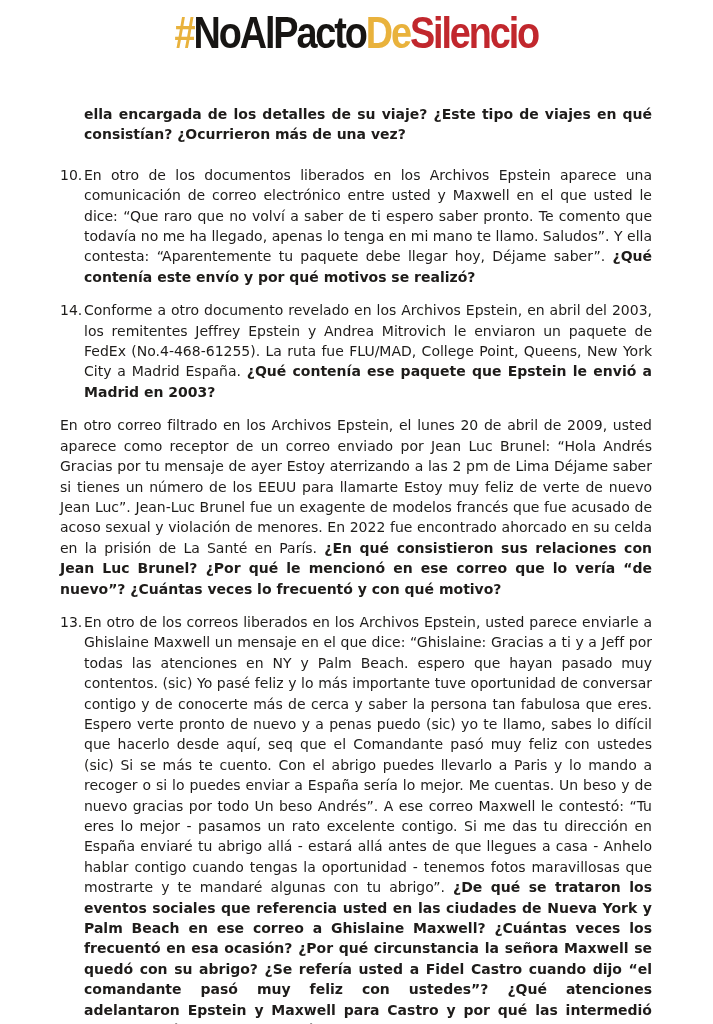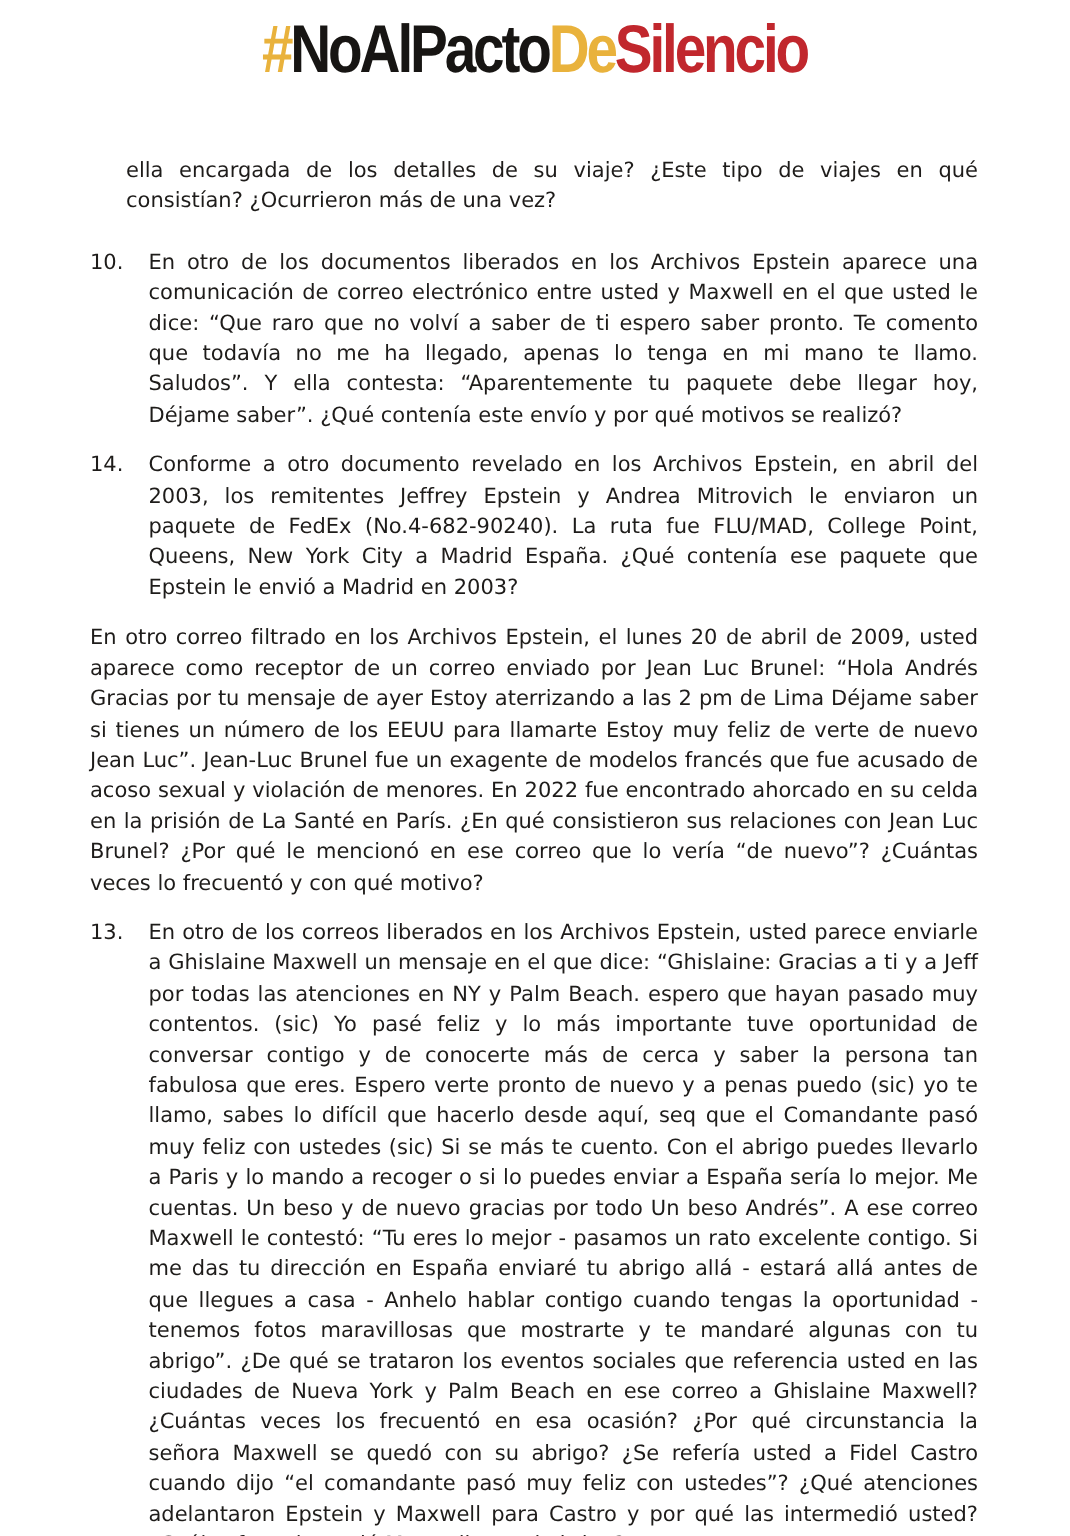--- a/index.html
+++ b/index.html
@@ -41,46 +41,45 @@
     margin: 0 0 20px 24px;
     font-weight: bold;
   }
   .qlist {
     list-style: none;
     margin: 0; padding: 0;
   }
   .qlist li {
     display: flex;
     margin-bottom: 13px;
-    gap: 15px;
   }
   .qnum {
     flex: 0 0 24px;
     text-align: left;
   }
   .qtext { flex: 1; }
-  .bold { font-weight: normal; }
+  .bold { font-weight: bold; }
 </style>
 </head>
 <body style="background: rgb(255, 255, 255);">
 
 <div class="page" style="color: rgb(30, 28, 26);">
   <header class="header">
     <div class="logo"><span style="color: rgb(233, 178, 60);">#</span><span style="color: rgb(23, 21, 19);">NoAlPacto</span><span style="color: rgb(233, 178, 60);">De</span><span style="color: rgb(193, 39, 45);">Silencio</span></div>
   </header>
   <main class="content">
     <p class="para-carry"><span class="bold">ella encargada de los detalles de su viaje? ¿Este tipo de viajes en qué consistían? ¿Ocurrieron más de una vez?</span></p>
     <ol class="qlist">
         <li>
           <span class="qnum">10.</span>
           <div class="qtext"><span>En otro de los documentos liberados en los Archivos Epstein aparece una comunicación de correo electrónico entre usted y Maxwell en el que usted le dice: “Que raro que no volví a saber de ti espero saber pronto. Te comento que todavía no me ha llegado, apenas lo tenga en mi mano te llamo. Saludos”. Y ella contesta: “Aparentemente tu paquete debe llegar hoy, Déjame saber”. </span><span class="bold">¿Qué contenía este envío y por qué motivos se realizó?</span></div>
         </li>
         <li>
           <span class="qnum">14.</span>
-          <div class="qtext"><span>Conforme a otro documento revelado en los Archivos Epstein, en abril del 2003, los remitentes Jeffrey Epstein y Andrea Mitrovich le enviaron un paquete de FedEx (No.4-682-90240). La ruta fue FLU/MAD, College Point, Queens, New York City a Madrid España. </span><span class="bold">¿Qué contenía ese paquete que Epstein le envió a Madrid en 2003?</span></div>
+          <div class="qtext"><span>Conforme a otro documento revelado en los Archivos Epstein, en abril del 2003, los remitentes Jeffrey Epstein y Andrea Mitrovich le enviaron un paquete de FedEx (No.4-468-61255). La ruta fue FLU/MAD, College Point, Queens, New York City a Madrid España. </span><span class="bold">¿Qué contenía ese paquete que Epstein le envió a Madrid en 2003?</span></div>
         </li>
         <li>
           <div class="qtext"><span>En otro correo filtrado en los Archivos Epstein, el lunes 20 de abril de 2009, usted aparece como receptor de un correo enviado por Jean Luc Brunel: “Hola Andrés Gracias por tu mensaje de ayer Estoy aterrizando a las 2 pm de Lima Déjame saber si tienes un número de los EEUU para llamarte Estoy muy feliz de verte de nuevo Jean Luc”. Jean-Luc Brunel fue un exagente de modelos francés que fue acusado de acoso sexual y violación de menores. En 2022 fue encontrado ahorcado en su celda en la prisión de La Santé en París. </span><span class="bold">¿En qué consistieron sus relaciones con Jean Luc Brunel? ¿Por qué le mencionó en ese correo que lo vería “de nuevo”? ¿Cuántas veces lo frecuentó y con qué motivo?</span></div>
         </li>
         <li>
           <span class="qnum">13.</span>
           <div class="qtext"><span>En otro de los correos liberados en los Archivos Epstein, usted parece enviarle a Ghislaine Maxwell un mensaje en el que dice: “Ghislaine: Gracias a ti y a Jeff por todas las atenciones en NY y Palm Beach. espero que hayan pasado muy contentos. (sic) Yo pasé feliz y lo más importante tuve oportunidad de conversar contigo y de conocerte más de cerca y saber la persona tan fabulosa que eres. Espero verte pronto de nuevo y a penas puedo (sic) yo te llamo, sabes lo difícil que hacerlo desde aquí, seq que el Comandante pasó muy feliz con ustedes (sic) Si se más te cuento. Con el abrigo puedes llevarlo a Paris y lo mando a recoger o si lo puedes enviar a España sería lo mejor. Me cuentas. Un beso y de nuevo gracias por todo Un beso Andrés”. A ese correo Maxwell le contestó: “Tu eres lo mejor - pasamos un rato excelente contigo. Si me das tu dirección en España enviaré tu abrigo allá - estará allá antes de que llegues a casa - Anhelo hablar contigo cuando tengas la oportunidad - tenemos fotos maravillosas que mostrarte y te mandaré algunas con tu abrigo”. </span><span class="bold">¿De qué se trataron los eventos sociales que referencia usted en las ciudades de Nueva York y Palm Beach en ese correo a Ghislaine Maxwell? ¿Cuántas veces los frecuentó en esa ocasión? ¿Por qué circunstancia la señora Maxwell se quedó con su abrigo? ¿Se refería usted a Fidel Castro cuando dijo “el comandante pasó muy feliz con ustedes”? ¿Qué atenciones adelantaron Epstein y Maxwell para Castro y por qué las intermedió usted? ¿Cuáles fotos le envió Maxwell con el abrigo?</span></div>
         </li>
       </ol>
   </main>

